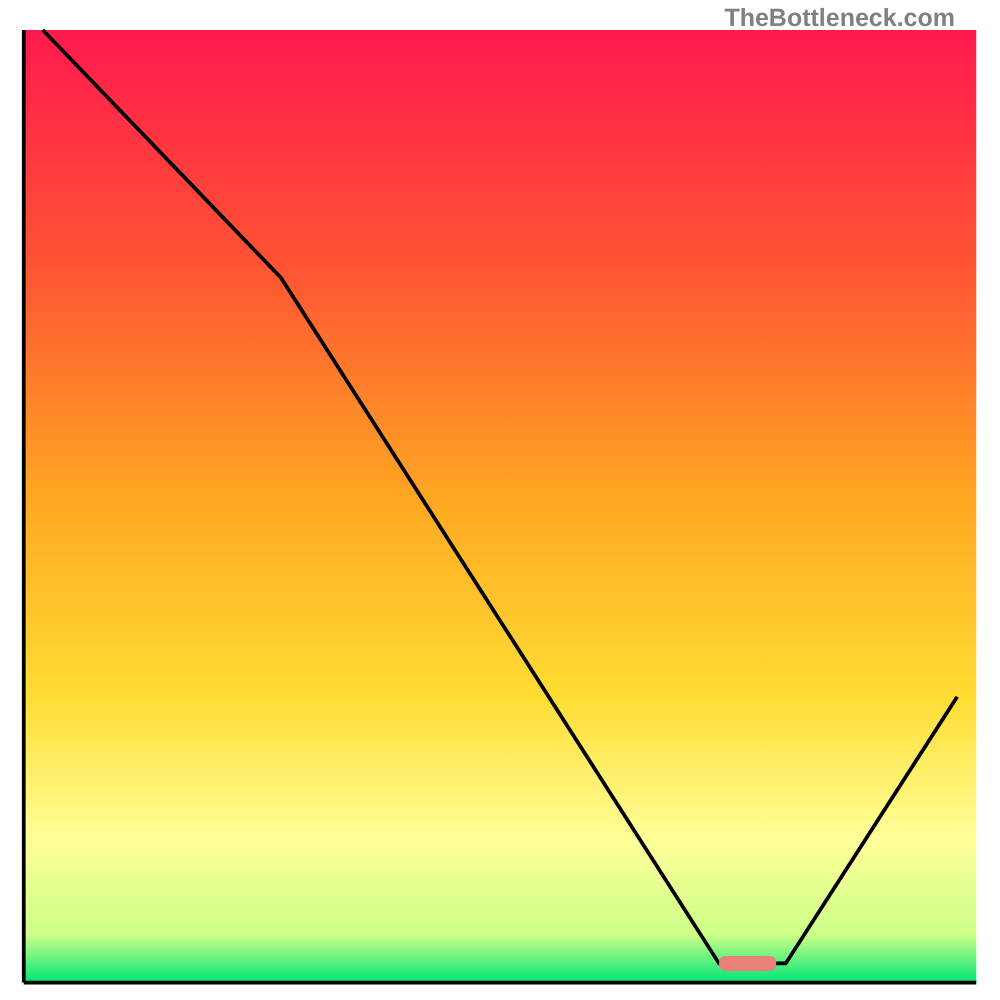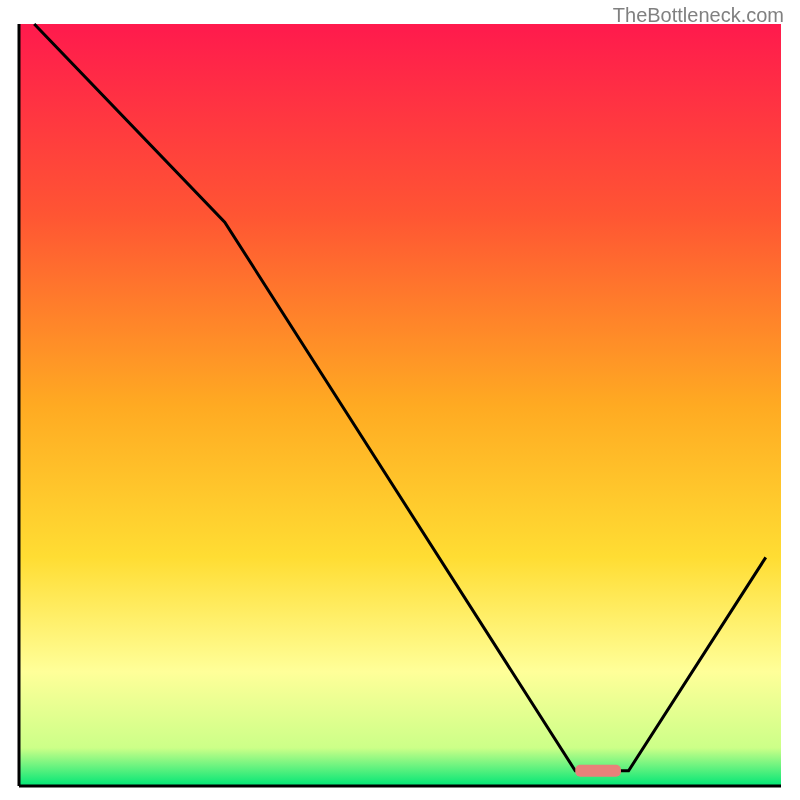--- a/index.html
+++ b/index.html
@@ -7,24 +7,24 @@
     padding: 0;
     width: 800px;
     height: 800px;
     background: #ffffff;
     position: relative;
     font-family: Arial, sans-serif;
   }
   .watermark {
     position: absolute;
     top: 4px;
-    right: 16px;
+    right: 36px;
     color: #808080;
     font-size: 20px;
-    font-weight: normal;
+    font-weight: bold;
   }
   svg {
     display: block;
   }
 </style>
 </head>
 <body>
 
 <div class="watermark">TheBottleneck.com</div>
 

